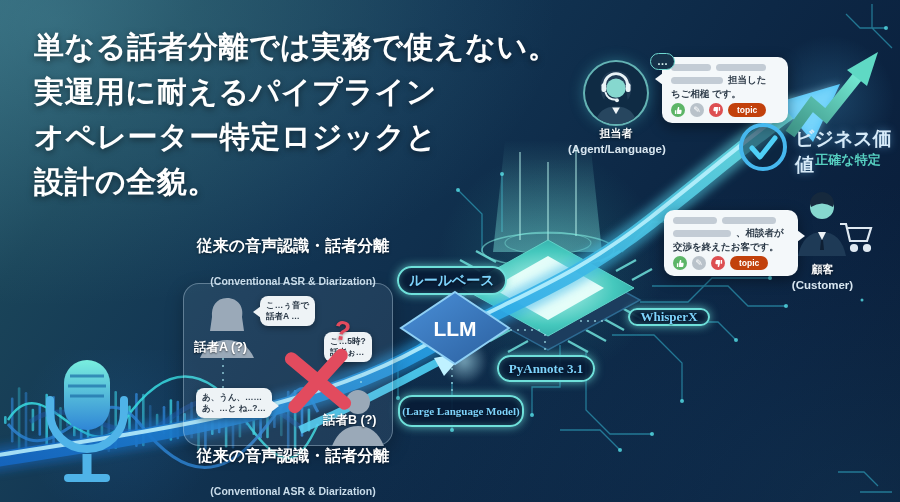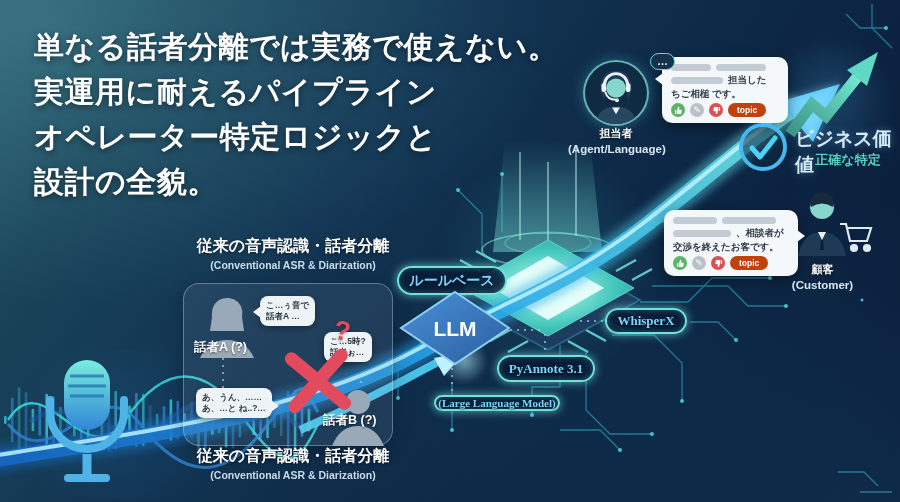--- a/index.html
+++ b/index.html
@@ -10,21 +10,21 @@
       radial-gradient(ellipse at 95% 100%, rgba(30,90,130,.25), transparent 45%),
       linear-gradient(125deg,#2a5c6e 0%,#1a4459 16%,#123553 36%,#0d2846 62%,#0a1f3c 84%,#091a33 100%);}
   .abs{position:absolute;}
   .glow{position:absolute;pointer-events:none;}
   
   .headline{left:34px;top:24px;color:#fff;font-size:30px;font-weight:800;line-height:45px;
     letter-spacing:.5px;text-shadow:0 2px 6px rgba(0,0,0,.5);z-index:9;}
   
   .sec-head{width:250px;text-align:center;z-index:6;}
   .sec-head .t{color:#fff;font-size:16px;font-weight:800;text-shadow:0 1px 3px rgba(0,0,0,.5);}
-  .sec-head .s{color:#c9dcea;font-size:10.5px;font-weight:700;margin-top:2px;}
+  .sec-head .s{color:#c9dcea;font-size:10.5px;font-weight:700;margin-top:18px;}
   
   .panel{left:183px;top:283px;width:210px;height:163px;border-radius:16px;z-index:5;
     background:rgba(172,198,218,.10);border:1px solid rgba(195,218,233,.38);
     box-shadow:0 6px 18px rgba(0,0,0,.25);}
   .sp-label{position:absolute;color:#fff;font-size:12.5px;font-weight:800;text-shadow:0 1px 2px rgba(0,0,0,.6);}
   .mini-bubble{position:absolute;background:#eef3f6;border-radius:8px;padding:4px 6px;
     box-shadow:0 2px 6px rgba(0,0,0,.35);z-index:6;}
   .mini-bubble .ln{display:block;font-size:8.5px;font-weight:700;color:#2c3a48;line-height:11px;white-space:nowrap;}
   .tailL::before{content:"";position:absolute;left:-7px;top:10px;border:6px solid transparent;border-right:8px solid #eef3f6;border-left:0;}
   .tailR::after{content:"";position:absolute;right:-7px;top:12px;border:6px solid transparent;border-left:8px solid #eef3f6;border-right:0;}
@@ -295,23 +295,23 @@
   <svg class="abs" style="left:398px;top:288px;z-index:7;" width="115" height="80" viewBox="0 0 115 80">
     <defs>
         <linearGradient id="llmGrad" x1="0" y1="0" x2="1" y2="1">
       <stop offset="0" stop-color="#4a90d9"></stop>
           <stop offset="1" stop-color="#2b5f9e"></stop>
         </linearGradient>
       </defs>
     <polygon points="57,4 111,40 57,76 3,40" fill="url(#llmGrad)" stroke="#8fd0f5" stroke-width="2"></polygon>
     <text x="57" y="48" text-anchor="middle" font-size="21" font-weight="bold" fill="#ffffff">LLM</text>
   </svg>
-  <div class="pill" style="left:605px;top:308px;width:82px;height:26px;font-size:13px;">WhisperX</div>
+  <div class="pill" style="left:628px;top:308px;width:82px;height:18px;font-size:13px;">WhisperX</div>
   <div class="pill" style="left:497px;top:355px;width:98px;height:27px;font-size:13px;">PyAnnote 3.1</div>
-  <div class="pill" style="left:398px;top:395px;width:126px;height:16px;font-size:11px;border-radius:14px;margin-left:36px;">(Large Language Model)</div>
+  <div class="pill" style="left:398px;top:395px;width:126px;height:32px;font-size:11px;border-radius:14px;">(Large Language Model)</div>
 
   <div class="avatar-wrap" style="left:583px;top:60px;">
     <svg width="62" height="62" viewBox="0 0 64 64">
       <path d="M32 9c-10 0-16 7-16 16 0 7 2 12 4 14l2-14c4-5 16-5 20 0l2 14c2-2 4-7 4-14 0-9-6-16-16-16z" fill="#203b55"></path>
       <circle cx="32" cy="27" r="10" fill="#86d8cf"></circle>
       <path d="M20 24 a12 12 0 0 1 24 0" fill="none" stroke="#e9f3f7" stroke-width="3"></path>
       <rect x="17" y="22" width="5" height="9" rx="2" fill="#e9f3f7"></rect>
       <rect x="42" y="22" width="5" height="9" rx="2" fill="#e9f3f7"></rect>
       <path d="M21 31 q2 8 11 8" fill="none" stroke="#e9f3f7" stroke-width="2"></path>
       <circle cx="33" cy="39.5" r="2" fill="#e9f3f7"></circle>

